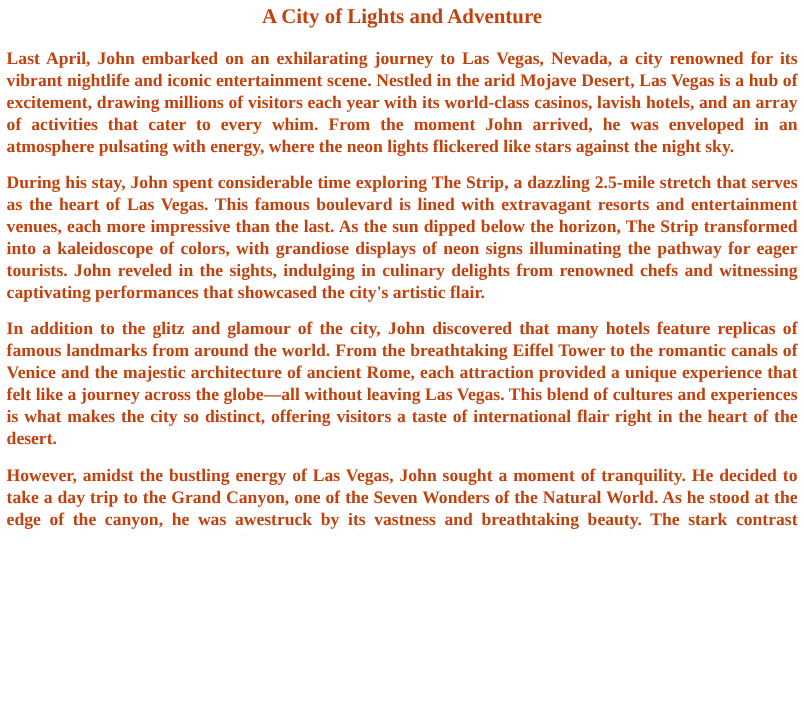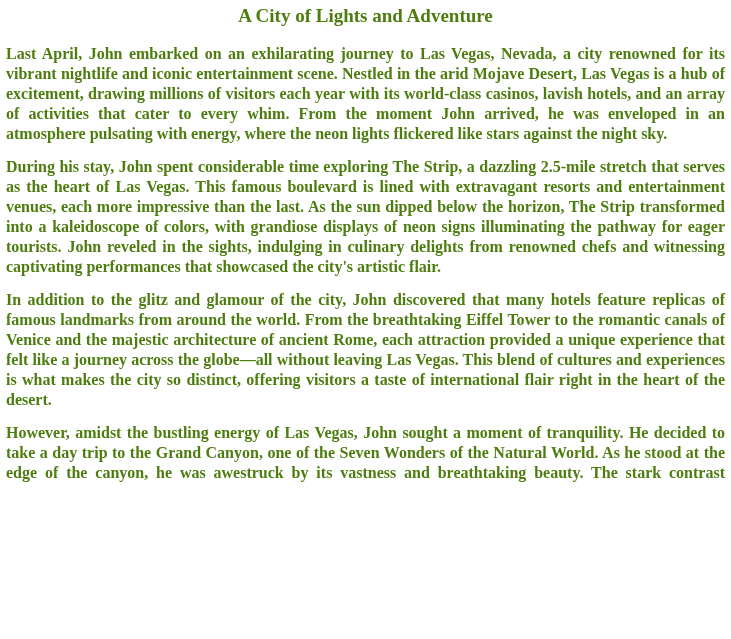--- a/index.html
+++ b/index.html
@@ -6,21 +6,21 @@
     margin: 0;
     padding: 0;
     background: #ffffff;
   }
   .page {
     width: 731px;
     height: 486px;
     box-sizing: border-box;
     padding: 5px 6px 0 6px;
     background: #ffffff;
-    color: #4d7c0f;
+    color: #c2410c;
     font-family: "Liberation Serif", serif;
     overflow: hidden;
   }
   .doc-title {
     font-size: 19px;
     line-height: 22px;
     font-weight: bold;
     text-align: center;
     margin: 0 0 17px 0;
   }

